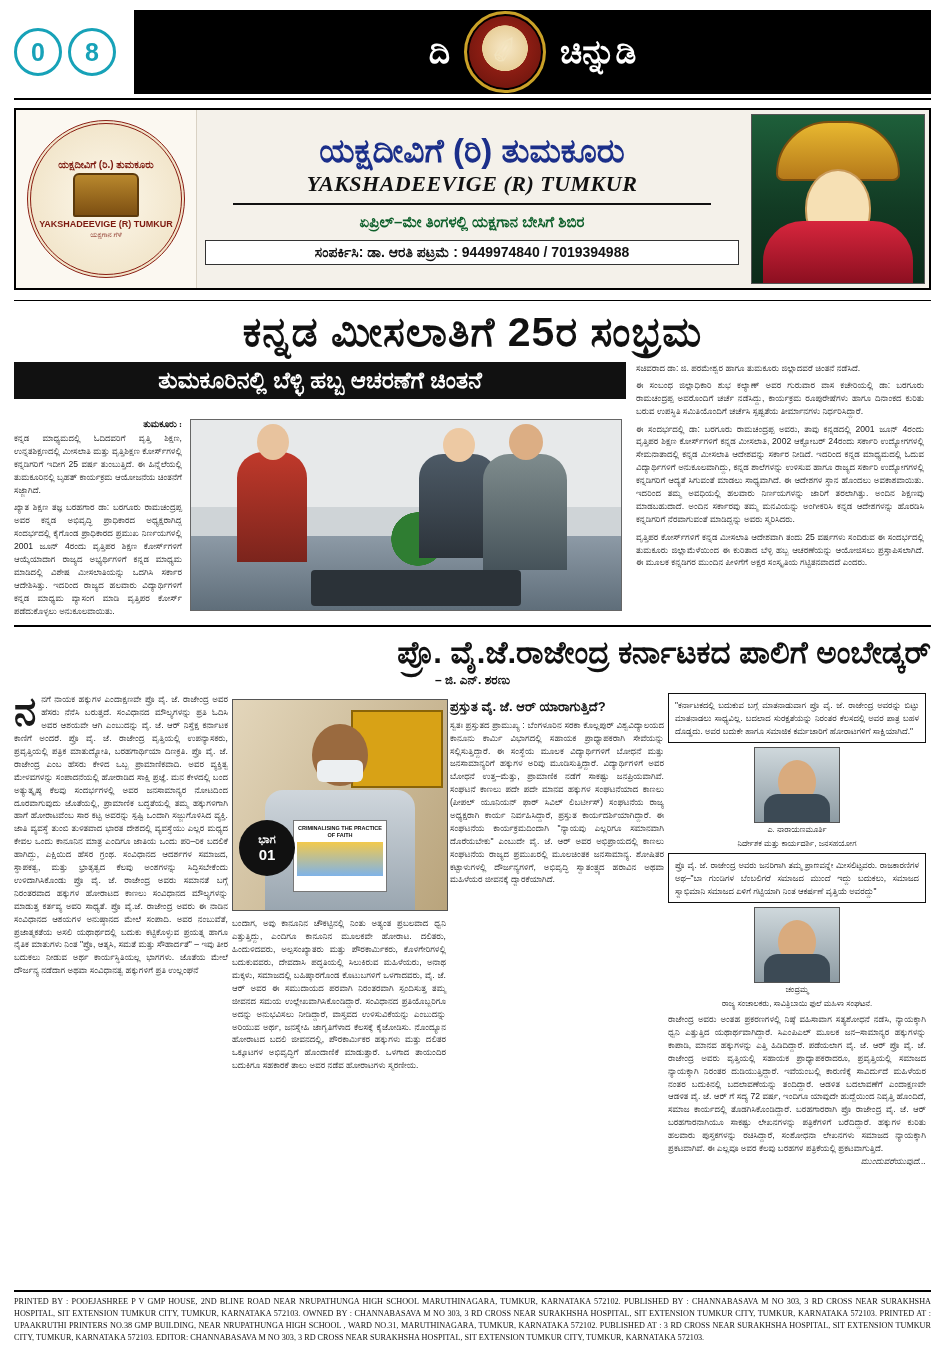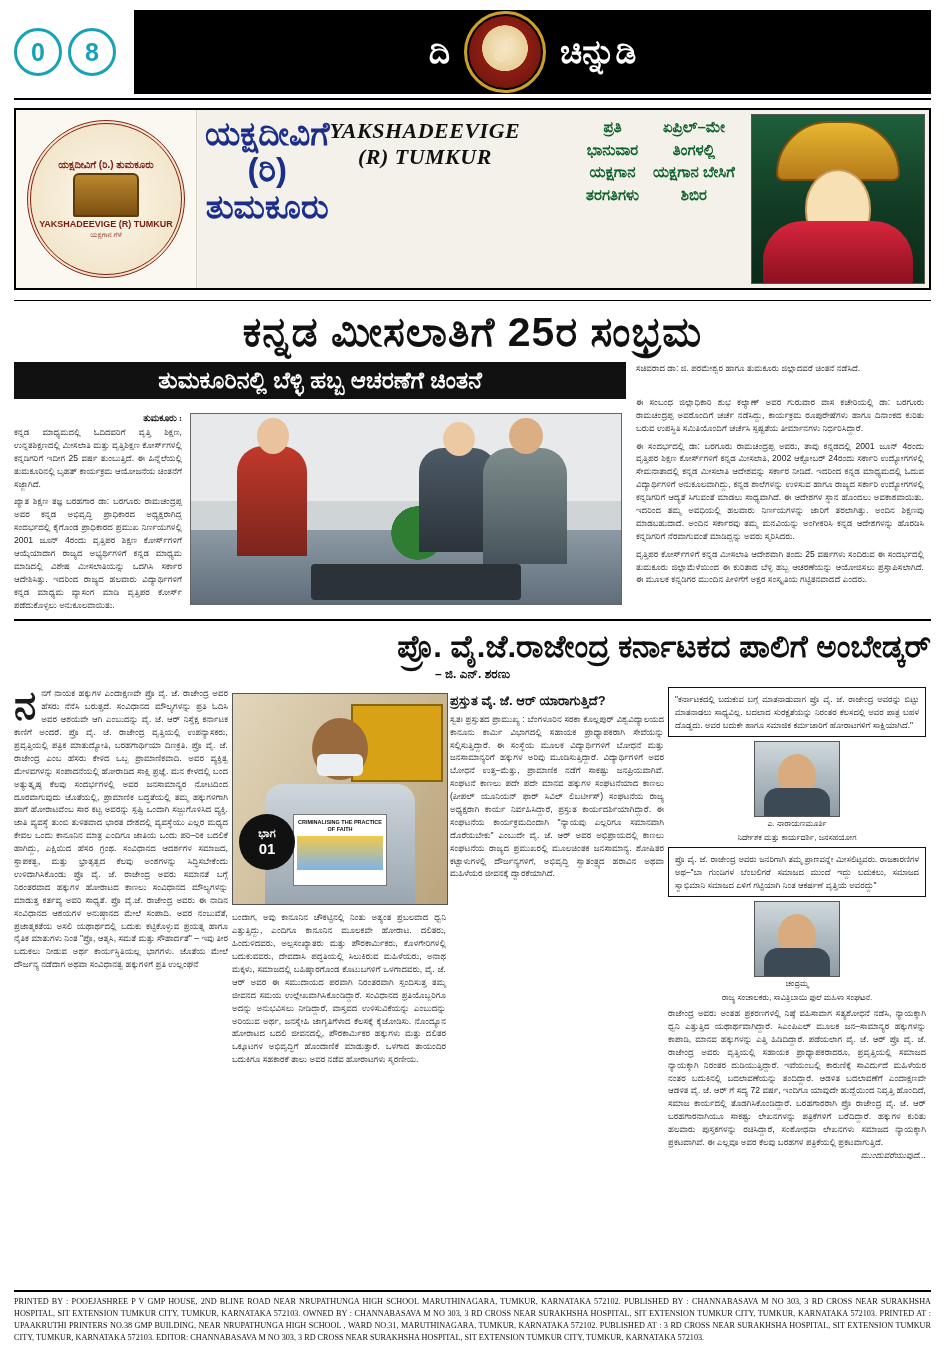--- a/index.html
+++ b/index.html
@@ -92,21 +92,21 @@
   .ad-seal .s-emblem{
     width:62px;height:40px;margin:3px 0;
     background:linear-gradient(#b9882d,#7d4f12);
     border-radius:6px 6px 2px 2px;
     border:2px solid #5c3a0c;
   }
   .ad-seal .s2{font-size:9px;font-weight:bold;line-height:1.1;padding:0 8px;}
   .ad-seal .s3{font-size:7px;margin-top:2px;}
   .ad-center{
     flex:1;padding:6px 8px;text-align:center;
-    display:flex;flex-direction:row;justify-content:center;
+    display:flex;flex-direction:column;justify-content:center;
   }
   .ad-kn{
     font-size:33px;font-weight:bold;color:#1b2f8a;
     font-family:"Liberation Sans", sans-serif;line-height:1.1;
   }
   .ad-en{
     font-size:22px;font-weight:bold;font-style:italic;color:#111;
     margin-top:2px;letter-spacing:.5px;
   }
   .ad-rule{height:2px;background:#111;margin:6px 28px;}
@@ -158,21 +158,21 @@
 
   
   .story1{display:flex;gap:10px;}
   .s1-left{width:612px;}
   .sub-head{
     background:#111;color:#fff;
     font-family:"Liberation Sans", sans-serif;
     font-weight:bold;font-size:23px;
     text-align:center;padding:5px 12px;
   }
-  .s1-body{display:flex;gap:8px;margin-top:14px;}
+  .s1-body{display:flex;gap:8px;margin-top:20px;}
   .col-narrow{width:168px;}
   .kicker{font-size:9px;font-weight:bold;text-align:right;margin-bottom:2px;}
   .txt{
     font-size:8.6px;line-height:1.5;text-align:justify;
     font-family:"Liberation Sans", sans-serif;
     color:#1a1a1a;
     hyphens:auto;word-break:break-word;
   }
   .photo1{
     width:430px;height:190px;
@@ -292,22 +292,22 @@
         <div class="s1">ಯಕ್ಷದೀವಿಗೆ (ರಿ.) ತುಮಕೂರು</div>
         <div class="s-emblem"></div>
         <div class="s2">YAKSHADEEVIGE (R) TUMKUR</div>
         <div class="s3">ಯಕ್ಷಗಾನ ಗೆಳೆ</div>
       </div>
     </div>
     <div class="ad-center">
       <div class="ad-kn">ಯಕ್ಷದೀವಿಗೆ (ರಿ) ತುಮಕೂರು</div>
       <div class="ad-en">YAKSHADEEVIGE (R) TUMKUR</div>
       <div class="ad-rule"></div>
-      <div class="ad-l1">ಪ್ರತಿ ಭಾನುವಾರ ಯಕ್ಷಗಾನ ತರಗತಿಗಳು</div>
       <div class="ad-l2">ಏಪ್ರಿಲ್–ಮೇ ತಿಂಗಳಲ್ಲಿ ಯಕ್ಷಗಾನ ಬೇಸಿಗೆ ಶಿಬಿರ</div>
+      <div class="ad-contact">ಸಂಪರ್ಕಿಸಿ: ಡಾ. ಆರತಿ ಪಟ್ರಮೆ : 9449974840 / 7019394988</div>
     </div>
     <div class="ad-photo">
       <div class="crown"></div>
       <div class="face"></div>
       <div class="body"></div>
     </div>
   </div>
 
   <div class="main-head">ಕನ್ನಡ ಮೀಸಲಾತಿಗೆ 25ರ ಸಂಭ್ರಮ</div>
 
@@ -331,21 +331,21 @@
             <div class="p2"></div>
             <div class="p2h"></div>
             <div class="p3"></div>
             <div class="p3h"></div>
           </div>
         </div>
       </div>
     </div>
     <div class="s1-right">
       <div class="txt">ಸಚಿವರಾದ ಡಾ: ಜಿ. ಪರಮೇಶ್ವರ ಹಾಗೂ ತುಮಕೂರು ಜಿಲ್ಲಾದವರೆ ಚಿಂತನೆ ನಡೆಸಿದೆ.</div>
-      <div class="txt" style="margin-top:21px">ಈ ಸಂಬಂಧ ಜಿಲ್ಲಾಧಿಕಾರಿ ಶುಭ ಕಲ್ಯಾಣ್ ಅವರ ಗುರುವಾರ ವಾಸ ಕಚೇರಿಯಲ್ಲಿ ಡಾ: ಬರಗೂರು ರಾಮಚಂದ್ರಪ್ಪ ಅವರೊಂದಿಗೆ ಚರ್ಚೆ ನಡೆಸಿದ್ದು, ಕಾರ್ಯಕ್ರಮ ರೂಪುರೇಷೆಗಳು ಹಾಗೂ ದಿನಾಂಕದ ಕುರಿತು ಬರುವ ಉಪಸ್ಥಿತಿ ಸಮಿತಿಯೊಂದಿಗೆ ಚರ್ಚೆಸಿ ಸ್ಪಷ್ಟತೆಯ ತೀರ್ಮಾನಗಳು ನಿರ್ಧರಿಸಿದ್ದಾರೆ.</div>
+      <div class="txt" style="margin-top:4px">ಈ ಸಂಬಂಧ ಜಿಲ್ಲಾಧಿಕಾರಿ ಶುಭ ಕಲ್ಯಾಣ್ ಅವರ ಗುರುವಾರ ವಾಸ ಕಚೇರಿಯಲ್ಲಿ ಡಾ: ಬರಗೂರು ರಾಮಚಂದ್ರಪ್ಪ ಅವರೊಂದಿಗೆ ಚರ್ಚೆ ನಡೆಸಿದ್ದು, ಕಾರ್ಯಕ್ರಮ ರೂಪುರೇಷೆಗಳು ಹಾಗೂ ದಿನಾಂಕದ ಕುರಿತು ಬರುವ ಉಪಸ್ಥಿತಿ ಸಮಿತಿಯೊಂದಿಗೆ ಚರ್ಚೆಸಿ ಸ್ಪಷ್ಟತೆಯ ತೀರ್ಮಾನಗಳು ನಿರ್ಧರಿಸಿದ್ದಾರೆ.</div>
       <div class="txt" style="margin-top:5px">ಈ ಸಂದರ್ಭದಲ್ಲಿ ಡಾ: ಬರಗೂರು ರಾಮಚಂದ್ರಪ್ಪ ಅವರು, ತಾವು ಕನ್ನಡದಲ್ಲಿ 2001 ಜೂನ್ 4ರಂದು ವೃತ್ತಿಪರ ಶಿಕ್ಷಣ ಕೋರ್ಸ್‌ಗಳಿಗೆ ಕನ್ನಡ ಮೀಸಲಾತಿ, 2002 ಆಕ್ಟೋಬರ್ 24ರಂದು ಸರ್ಕಾರಿ ಉದ್ಯೋಗಗಳಲ್ಲಿ ಸೇಮನಾತಾದಲ್ಲಿ ಕನ್ನಡ ಮೀಸಲಾತಿ ಆದೇಶವನ್ನು ಸರ್ಕಾರ ನೀಡಿದೆ. ಇದರಿಂದ ಕನ್ನಡ ಮಾಧ್ಯಮದಲ್ಲಿ ಓದುವ ವಿದ್ಯಾರ್ಥಿಗಳಿಗೆ ಅನುಕೂಲವಾಗಿದ್ದು, ಕನ್ನಡ ಶಾಲೆಗಳನ್ನು ಉಳಿಸುವ ಹಾಗೂ ರಾಜ್ಯದ ಸರ್ಕಾರಿ ಉದ್ಯೋಗಗಳಲ್ಲಿ ಕನ್ನಡಿಗರಿಗೆ ಆದ್ಯತೆ ಸಿಗುವಂತೆ ಮಾಡಲು ಸಾಧ್ಯವಾಗಿದೆ. ಈ ಆದೇಶಗಳ ಸ್ಥಾನ ಹೊಂದಲು ಅವಕಾಶವಾಯಿತು. ಇದರಿಂದ ತಮ್ಮ ಅವಧಿಯಲ್ಲಿ ಹಲವಾರು ನಿರ್ಣಯಗಳನ್ನು ಜಾರಿಗೆ ತರಲಾಗಿತ್ತು. ಅಂದಿನ ಶಿಕ್ಷಣವು ಮಾಡಬಹುದಾದೆ. ಅಂದಿನ ಸರ್ಕಾರವು ತಮ್ಮ ಮನವಿಯನ್ನು ಅಂಗೀಕರಿಸಿ ಕನ್ನಡ ಆದೇಶಗಳನ್ನು ಹೊರಡಿಸಿ ಕನ್ನಡಿಗರಿಗೆ ನೆರವಾಗುವಂತೆ ಮಾಡಿದ್ದನ್ನು ಅವರು ಸ್ಮರಿಸಿದರು.</div>
       <div class="txt" style="margin-top:5px">ವೃತ್ತಿಪರ ಕೋರ್ಸ್‌ಗಳಿಗೆ ಕನ್ನಡ ಮೀಸಲಾತಿ ಆದೇಶವಾಗಿ ತಂದು 25 ವರ್ಷಗಳು ಸಂದಿರುವ ಈ ಸಂದರ್ಭದಲ್ಲಿ ತುಮಕೂರು ಜಿಲ್ಲಾಮೆಳೆಯಿಂದ ಈ ಕುರಿತಾದ ಬೆಳ್ಳಿ ಹಬ್ಬ ಆಚರಣೆಯನ್ನು ಆಯೋಜಿಸಲು ಪ್ರಸ್ತಾಪಿಸಲಾಗಿದೆ. ಈ ಮೂಲಕ ಕನ್ನಡಿಗರ ಮುಂದಿನ ಪೀಳಿಗೆಗೆ ಅಕ್ಷರ ಸಂಸ್ಕೃತಿಯ ಗಟ್ಟಿತನವಾದದೆ ಎಂದರು.</div>
     </div>
   </div>
 
   <div class="divider"></div>
 
   <div class="head2">ಪ್ರೊ. ವೈ.ಜೆ.ರಾಜೇಂದ್ರ ಕರ್ನಾಟಕದ ಪಾಲಿಗೆ ಅಂಬೇಡ್ಕರ್</div>
   <div class="byline">– ಜಿ. ಎನ್. ಶರಣು</div>
 

